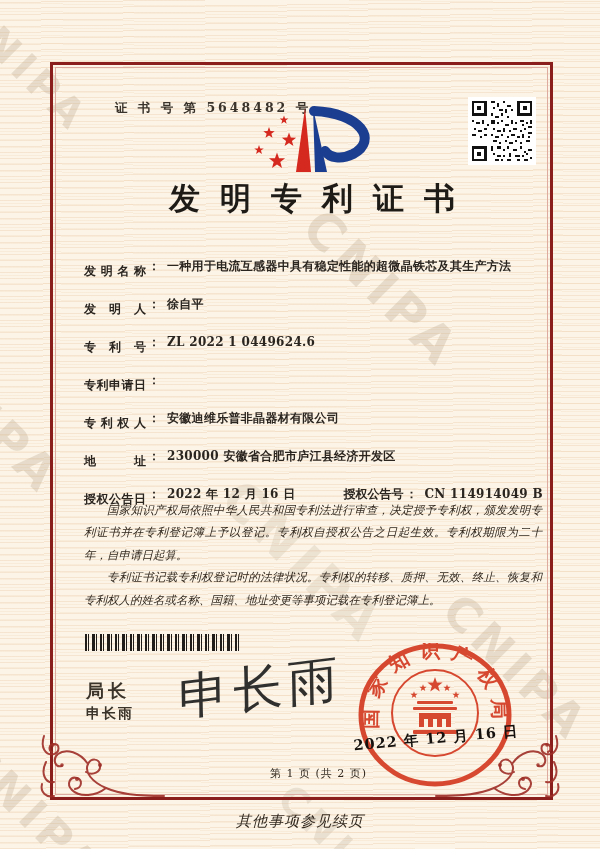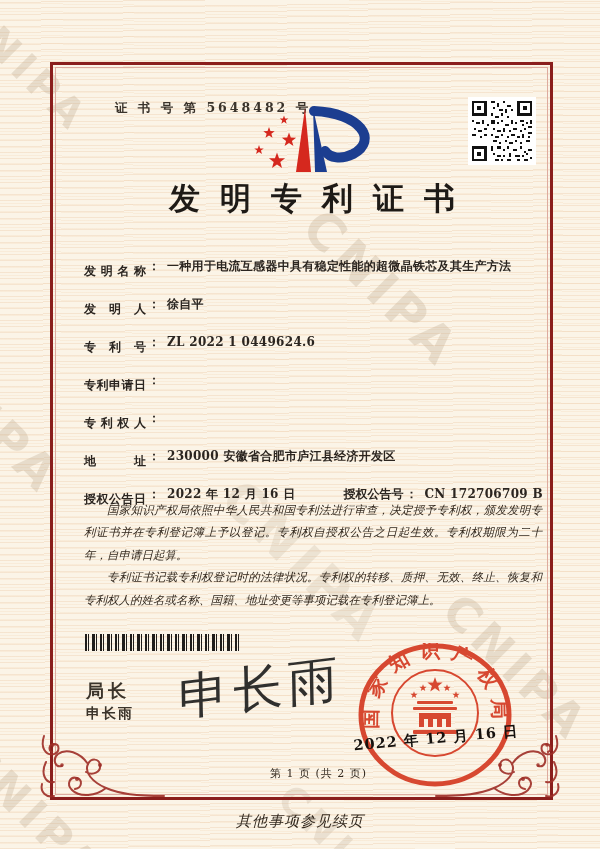--- a/index.html
+++ b/index.html
@@ -211,34 +211,35 @@
         <span class="colon">：</span>
       <span class="val">ZL 2022 1 0449624.6</span>
     </div>
     <div class="row">
       <span class="lbl">专利申请日</span>
         <span class="colon">：</span>
     </div>
     <div class="row">
       <span class="lbl">专利权人</span>
         <span class="colon">：</span>
+      <span class="val">安徽迪维乐普非晶器材有限公司</span>
     </div>
     <div class="row">
       <span class="lbl">地址</span>
         <span class="colon">：</span>
       <span class="val">230000  安徽省合肥市庐江县经济开发区</span>
     </div>
     <div class="row">
       <span class="lbl">授权公告日</span>
         <span class="colon">：</span>
       <span class="val">2022 年 12 月 16 日</span>
       <span class="second">
         <span>授权公告号</span>
           <span class="colon">：</span>
-        <span class="val">CN 172706709 B</span>
+        <span class="val">CN 114914049 B</span>
       </span>
     </div>
   </div>
 
   <div class="paras">
     <p>国家知识产权局依照中华人民共和国专利法进行审查，决定授予专利权，颁发发明专利证书并在专利登记簿上予以登记。专利权自授权公告之日起生效。专利权期限为二十年，自申请日起算。</p>
     <p>专利证书记载专利权登记时的法律状况。专利权的转移、质押、无效、终止、恢复和专利权人的姓名或名称、国籍、地址变更等事项记载在专利登记簿上。</p>
   </div>
 
   <div class="barcode"></div>

